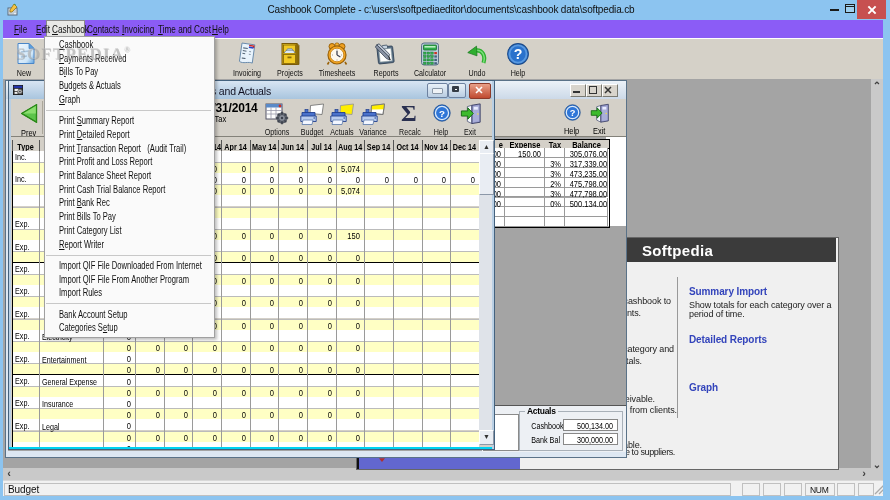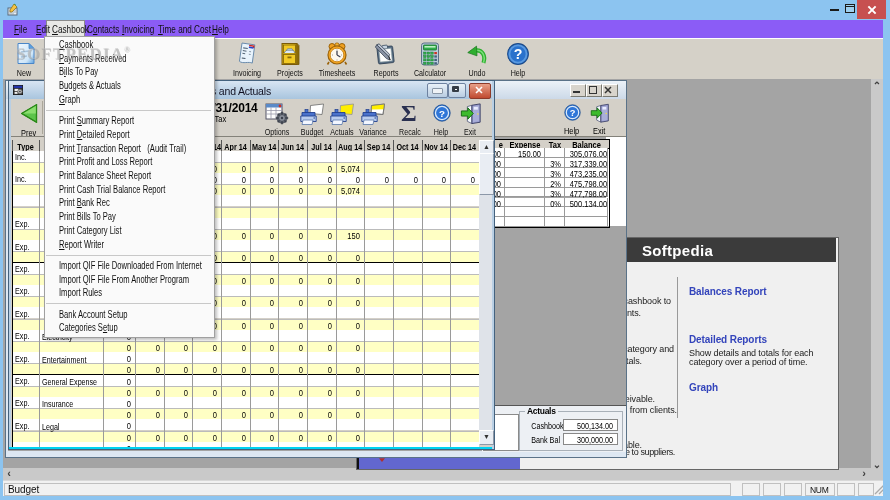--- a/index.html
+++ b/index.html
@@ -51,20 +51,21 @@
       <path d="M8 1 L9.5 2.5 L10 2 L8.8 0.8 Z" fill="#3a9a3a"></path>
     </svg>
     <div class="abs" style="left:830px;top:9px;width:9px;height:2px;background:#1a1a1a"></div>
     <div class="abs" style="left:845px;top:4px;width:8px;height:7px;border:1px solid #1a1a1a;background:#9fd0f0"></div>
     <div class="abs" style="left:846px;top:6px;width:8px;height:1px;background:#1a1a1a"></div>
     <div class="abs" style="left:857px;top:0px;width:29px;height:19px;background:#c75050"></div>
     <svg class="abs" style="left:867px;top:5px" width="10" height="10" viewBox="0 0 11 11">
       <path d="M1.5 1.5 L9.5 9.5 M9.5 1.5 L1.5 9.5" stroke="#fff" stroke-width="2.2"></path>
     </svg>
   </div>
+  <div class="tx" id="titletext">Cashbook Complete - c:\users\softpediaeditor\documents\cashbook data\softpedia.cb</div>
   <div class="abs" id="menubar">
     <div class="abs" style="left:43px;top:0px;width:37px;height:17px;background:#e8e8e6;border:1px solid #8a8a8a;border-bottom:none"></div>
     <div class="mitem" style="left:11px"><u>F</u>ile</div>
     <div class="mitem" style="left:33px"><u>E</u>dit</div>
     <div class="mitem" style="left:49px"><u>C</u>ashbook</div>
     <div class="mitem" style="left:84px">C<u>o</u>ntacts</div>
     <div class="mitem" style="left:119px"><u>I</u>nvoicing</div>
     <div class="mitem" style="left:155px"><u>T</u>ime and Cost</div>
     <div class="mitem" style="left:209px"><u>H</u>elp</div>
   </div>
@@ -207,23 +208,23 @@
   </div>
   <div class="abs" id="borderL"></div>
   <div class="abs" id="borderR"></div>
   <div class="abs" id="borderB"></div>
   <div class="abs" id="sp">
     <div class="abs" id="sphead">
         <span>Softpedia</span>
       </div>
     <div class="abs" style="left:320px;top:39px;width:1px;height:141px;background:#999"></div>
 
-    <div class="spblue" style="left:332px;top:48px">Balances Report</div>
+    <div class="spblue" style="left:332px;top:48px">Summary Import</div>
+    <div class="spbody" style="left:332px;top:63px">Show totals for each category over a<br>period of time.</div>
     <div class="spblue" style="left:332px;top:96px">Detailed Reports</div>
-    <div class="spbody" style="left:332px;top:111px">Show details and totals for each<br>category over a period of time.</div>
     <div class="spblue" style="left:332px;top:144px">Graph</div>
 
     <div class="spbody" style="right:167px;top:59px">Record your income and expenses. Use the cashbook to</div>
     <div class="spbody" style="right:197px;top:71px">reconcile your bank statements.</div>
     <div class="spbody" style="right:164px;top:107px">Summarise your transactions by category and</div>
     <div class="spbody" style="right:196px;top:119px">view monthly totals.</div>
     <div class="spbody" style="right:183px;top:157px">Accounts receivable.</div>
     <div class="spbody" style="right:161px;top:168px">Track the money owed to you from clients.</div>
     <div class="spbody" style="right:196px;top:203px">Accounts payable.</div>
     <div class="spbody" style="left:179px;top:210px;letter-spacing:-0.4px">Track the money you owe to suppliers.</div>

